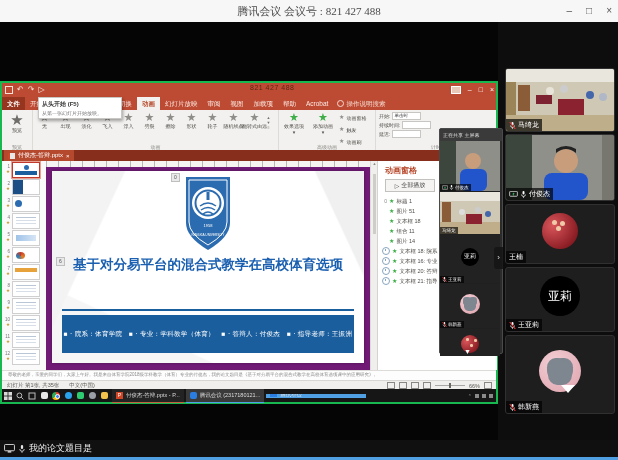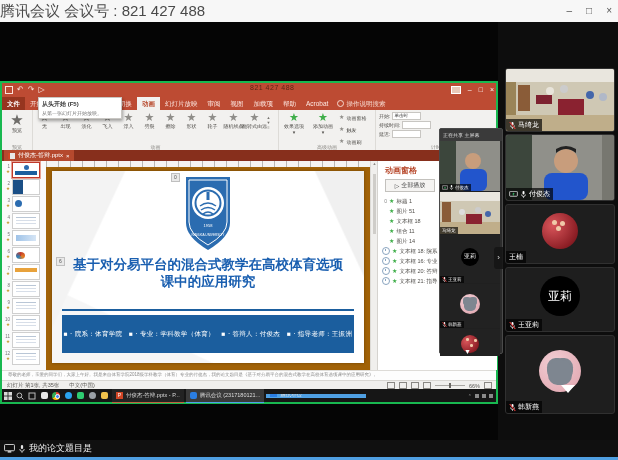--- a/index.html
+++ b/index.html
@@ -2,21 +2,21 @@
 <html><head>
 <meta charset="utf-8">
 <style>
   html,body{margin:0;padding:0;background:#333;}
   .app{position:relative;width:618px;height:460px;background:#000;overflow:hidden;
        font-family:"Liberation Sans","DejaVu Sans",sans-serif;cursor:default;}
   .abs{position:absolute;}
 
   
   .titlebar{left:0;top:0;width:618px;height:22px;background:#f7f7f7;border-bottom:1px solid #e3e3e3;}
-  .titlebar .title{width:100%;line-height:22px;font-size:15px;color:#4a4a4a;}
+  .titlebar .title{width:100%;text-align:center;line-height:22px;font-size:11px;color:#4a4a4a;font-family:Liberation Serif, serif;}
   .winctl{top:0;right:6px;height:22px;display:flex;align-items:center;gap:14px;color:#555;font-size:10px;}
   .winctl span{display:inline-block;line-height:22px;}
 
   
   .stage{left:0;top:22px;width:618px;height:418px;background:#050505;}
 
   
   .share{left:0;top:59px;width:494px;height:319px;border:2px solid #18b850;background:#e9e7e4;}
   .pptbar{left:0;top:0;width:494px;height:13px;background:#bd4b33;}
   .qat{left:3px;top:0;height:13px;display:flex;align-items:center;gap:4px;color:#fbe3dc;font-size:8px;}
@@ -70,21 +70,21 @@
   .thumb .dot{position:absolute;left:11px;top:2px;width:5px;height:5px;border-radius:50%;background:#2b6cb0;}
   .thumb.t2::before{content:"";position:absolute;left:0;top:0;bottom:0;width:10px;background:#1b4f86;}
   .thumb.t3::before{content:"";position:absolute;left:2px;top:3px;width:7px;height:7px;border-radius:50%;background:#2b6cb0;}
   .thumb.t5::before{content:"";position:absolute;left:3px;top:4px;right:3px;height:6px;background:linear-gradient(90deg,#9fc3e8,#d6e5f5);}
   .thumb.t6::before{content:"";position:absolute;left:3px;top:4px;width:9px;height:7px;background:conic-gradient(#c0392b,#e67e22,#2980b9,#c0392b);border-radius:50%;}
   .thumb.t7::before{content:"";position:absolute;left:2px;top:3px;right:2px;height:4px;background:#e8a23c;}
   .thumb.gen::after{content:"";position:absolute;left:3px;top:3px;right:3px;height:1px;background:#b9c6d6;box-shadow:0 3px 0 #d7dee8,0 6px 0 #d7dee8;}
 
   .ruler{left:44px;top:0;width:324px;height:6px;background:#f5f4f2;border-bottom:1px solid #e2e0dc;
          background-image:repeating-linear-gradient(90deg,#b9b7b3 0,#b9b7b3 1px,transparent 1px,transparent 12px);}
-  .canvas{left:44px;top:6px;width:324px;height:203px;background:#a16207;}
+  .canvas{left:44px;top:6px;width:324px;height:203px;background:#701a75;}
   .slide{left:6px;top:4px;width:312px;height:192px;background:#fff;box-shadow:0 0 3px rgba(0,0,0,.3);overflow:hidden;}
   .slide .poly{position:absolute;inset:0;
      background:linear-gradient(115deg,#f3f3f3 18%,transparent 18.5%),linear-gradient(245deg,#f0f0f0 12%,transparent 12.5%),linear-gradient(25deg,#f6f6f6 22%,transparent 22.5%);}
   .badge{position:absolute;width:7px;height:7px;background:#e9e9e9;border:1px solid #bfbfbf;color:#555;font-size:5px;text-align:center;line-height:7px;}
   .slidetitle{position:absolute;left:0;width:100%;text-align:center;color:#1a5fb0;font-weight:bold;font-size:13.5px;line-height:1.18;}
   .slidesub{position:absolute;left:0;width:100%;text-align:center;color:#1a5fb0;font-weight:bold;font-size:11px;}
   .inforule{position:absolute;left:10px;right:10px;height:2px;background:#1b5e9e;}
   .infobar{position:absolute;left:10px;right:10px;height:38px;background:#1b5e9e;display:flex;align-items:center;justify-content:center;}
   .infobar .txt{color:#fff;font-size:6.5px;letter-spacing:.3px;}
 
@@ -395,21 +395,20 @@
               <path d="M6 4 h38 v42 q0 12 -19 23 q-19 -11 -19 -23 z" fill="#2b6cb0" stroke="#fff" stroke-width="1"></path>
               <circle cx="25" cy="27" r="16" fill="#fff"></circle>
               <circle cx="25" cy="27" r="12.5" fill="none" stroke="#2b6cb0" stroke-width="2"></circle>
               <path d="M17 30 q8 -6 16 0 M18 34 q7 -5 14 0 M20 38 q5 -4 10 0" stroke="#2b6cb0" stroke-width="1.5" fill="none"></path>
               <rect x="23.5" y="16" width="3" height="8" fill="#2b6cb0"></rect>
               <text x="25" y="51" text-anchor="middle" font-size="4" fill="#fff">1958</text>
               <text x="25" y="60" text-anchor="middle" font-size="3.2" fill="#fff">NINGXIA UNIVERSITY</text>
             </svg>
 
             <div class="slidetitle" style="top:86px;">基于对分易平台的混合式教学在高校体育选项</div>
-            <div class="slidetitle" style="top:103px;">课中的应用研究</div>
             <div class="inforule" style="top:138px;"></div>
             <div class="infobar" style="top:144px;">
               <span class="txt">■ · 院系：体育学院　■ · 专业：学科教学（体育）　■ · 答辩人：付俊杰　■ · 指导老师：王振洲</span>
             </div>
           </div>
         </div>
 
         <div class="abs vscroll"><span>▲</span><div class="bar"></div></div>
 
         <div class="abs animpane">

